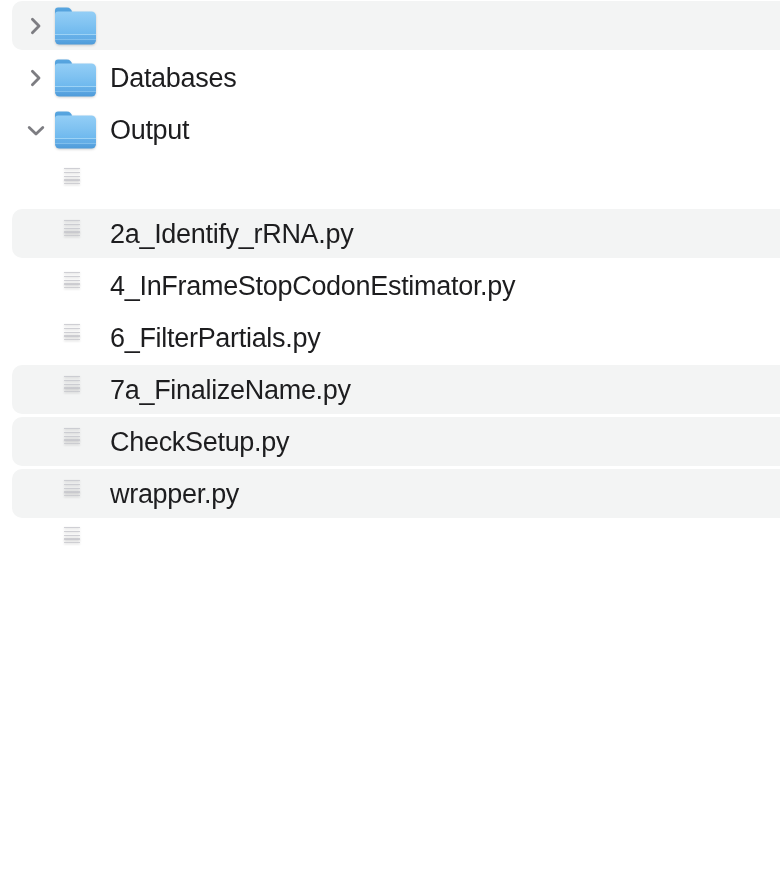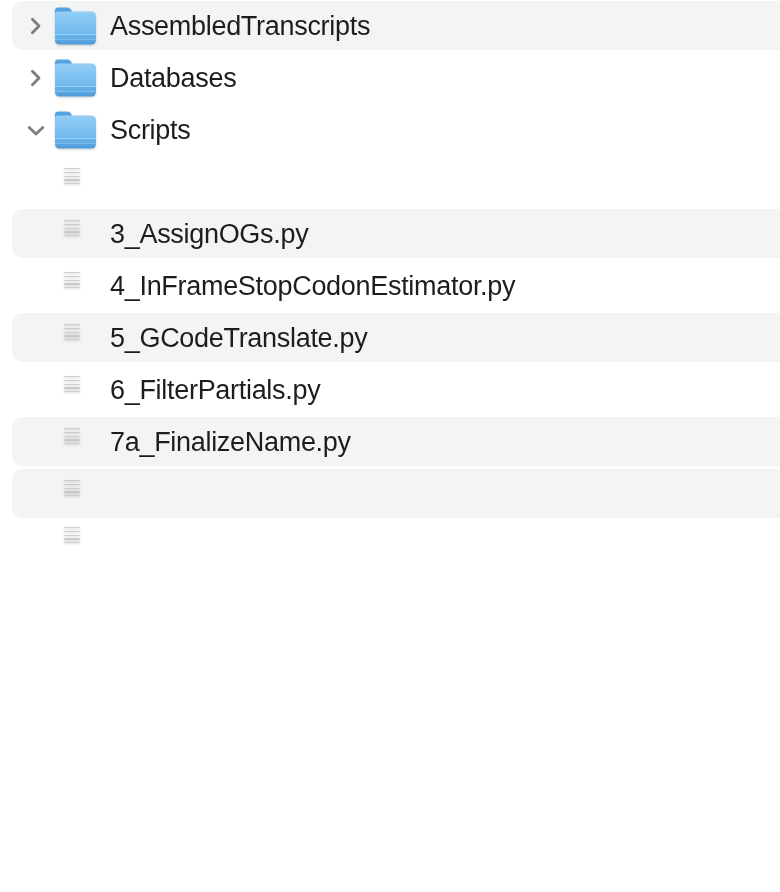--- a/index.html
+++ b/index.html
@@ -116,63 +116,63 @@
 <body>
 
 <div class="tree">
     <div class="row striped">
       <span class="chevron">
         <svg width="22" height="21" viewBox="0 0 22 21" aria-hidden="true">
     <polyline points="7.4,3.2 14,10 7.4,16.8" fill="none" stroke="#7d7d82" stroke-width="2.8" stroke-linecap="round" stroke-linejoin="round"></polyline>
         </svg>
       </span>
     <span class="folder"></span>
-      <span class="label">AssembledTranscripts</span>
   </div>
     <div class="row">
       <span class="chevron">
         <svg width="22" height="21" viewBox="0 0 22 21" aria-hidden="true">
     <polyline points="7.4,3.2 14,10 7.4,16.8" fill="none" stroke="#7d7d82" stroke-width="2.8" stroke-linecap="round" stroke-linejoin="round"></polyline>
         </svg>
       </span>
     <span class="folder"></span>
       <span class="label">Databases</span>
   </div>
     <div class="row">
       <span class="chevron">
         <svg width="22" height="21" viewBox="0 0 22 21" aria-hidden="true">
     <polyline points="4.2,7.4 11,14 17.8,7.4" fill="none" stroke="#7d7d82" stroke-width="2.8" stroke-linecap="round" stroke-linejoin="round"></polyline>
         </svg>
       </span>
     <span class="folder"></span>
-      <span class="label">Scripts</span>
+      <span class="label">Output</span>
   </div>
     <div class="row">
     <span class="pyfile"><span class="page"><span class="badge">PYTHON</span></span></span>
   </div>
     <div class="row striped">
     <span class="pyfile"><span class="page"><span class="badge">PYTHON</span></span></span>
-      <span class="label">3_AssignOGs.py</span>
+      <span class="label">2a_Identify_rRNA.py</span>
   </div>
     <div class="row">
     <span class="pyfile"><span class="page"><span class="badge">PYTHON</span></span></span>
       <span class="label">4_InFrameStopCodonEstimator.py</span>
-  </div>
-    <div class="row striped">
-    <span class="pyfile"><span class="page"><span class="badge">PYTHON</span></span></span>
-      <span class="label">5_GCodeTranslate.py</span>
   </div>
     <div class="row">
     <span class="pyfile"><span class="page"><span class="badge">PYTHON</span></span></span>
       <span class="label">6_FilterPartials.py</span>
   </div>
     <div class="row striped">
     <span class="pyfile"><span class="page"><span class="badge">PYTHON</span></span></span>
       <span class="label">7a_FinalizeName.py</span>
   </div>
     <div class="row striped">
     <span class="pyfile"><span class="page"><span class="badge">PYTHON</span></span></span>
+      <span class="label">CheckSetup.py</span>
+  </div>
+    <div class="row striped">
+    <span class="pyfile"><span class="page"><span class="badge">PYTHON</span></span></span>
+      <span class="label">wrapper.py</span>
   </div>
     <div class="row partial">
     <span class="pyfile"><span class="page"><span class="badge">PYTHON</span></span></span>
       <span class="label"></span>
   </div>
   </div>
 
 </body></html>

